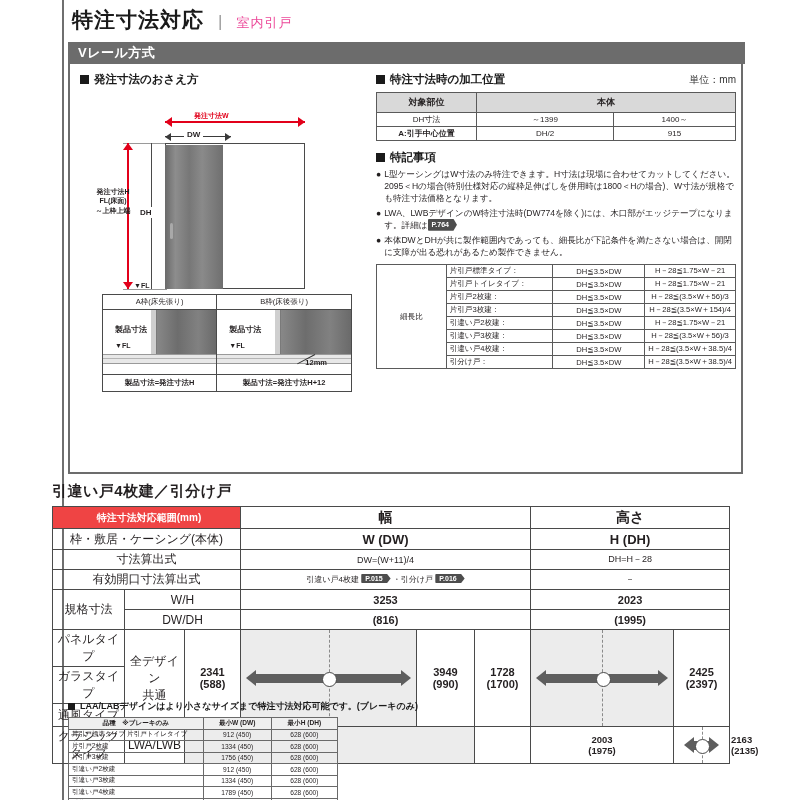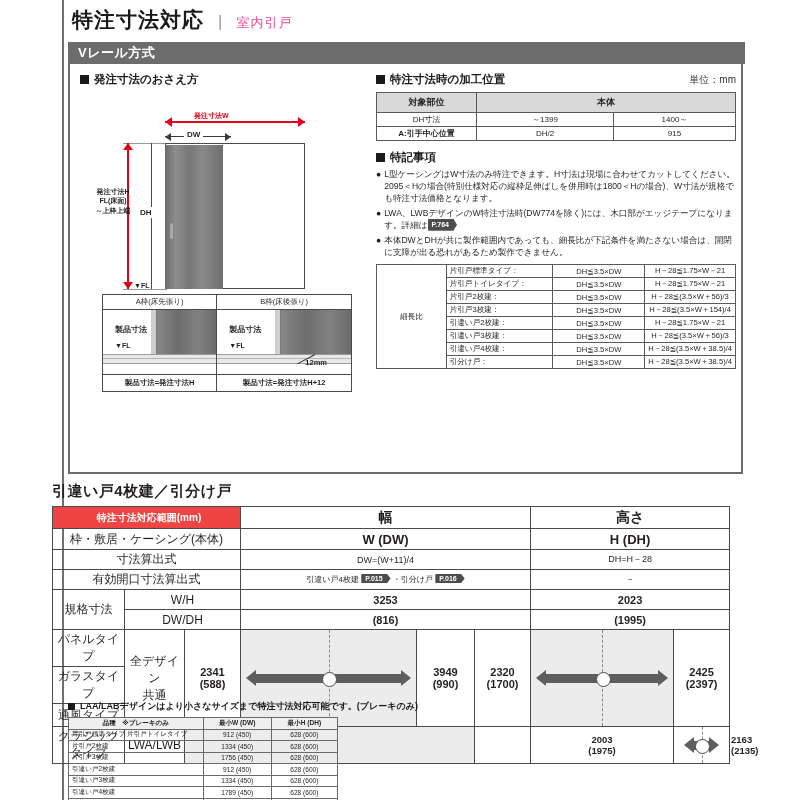--- a/index.html
+++ b/index.html
@@ -411,21 +411,21 @@
         <td class="sp-num" rowspan="3" style="white-space:pre-line">2341
 (588)</td>
         <td rowspan="3" style="padding:0;position:relative;background:#ececec">
           <div class="vdash" style="left:50%;top:0;height:100%"></div>
           <div class="arrowbar" style="left:14px;right:14px;top:50%;margin-top:-4.5px"></div>
           <div class="knob" style="left:50%;margin-left:-6.5px;top:50%;margin-top:-6.5px"></div>
         </td>
         <td class="sp-num" rowspan="3" style="white-space:pre-line">3949
 (990)</td>
 
-        <td class="sp-num" rowspan="3" style="white-space:pre-line">2320
+        <td class="sp-num" rowspan="3" style="white-space:pre-line">1728
 (1700)</td>
         <td rowspan="3" style="padding:0;position:relative;background:#ececec">
           <div class="vdash" style="left:50%;top:0;height:100%"></div>
           <div class="arrowbar" style="left:14px;right:14px;top:50%;margin-top:-4.5px"></div>
           <div class="knob" style="left:50%;margin-left:-6.5px;top:50%;margin-top:-6.5px"></div>
         </td>
         <td class="sp-num" rowspan="3" style="white-space:pre-line">2425
 (2397)</td>
       </tr>
       <tr>

